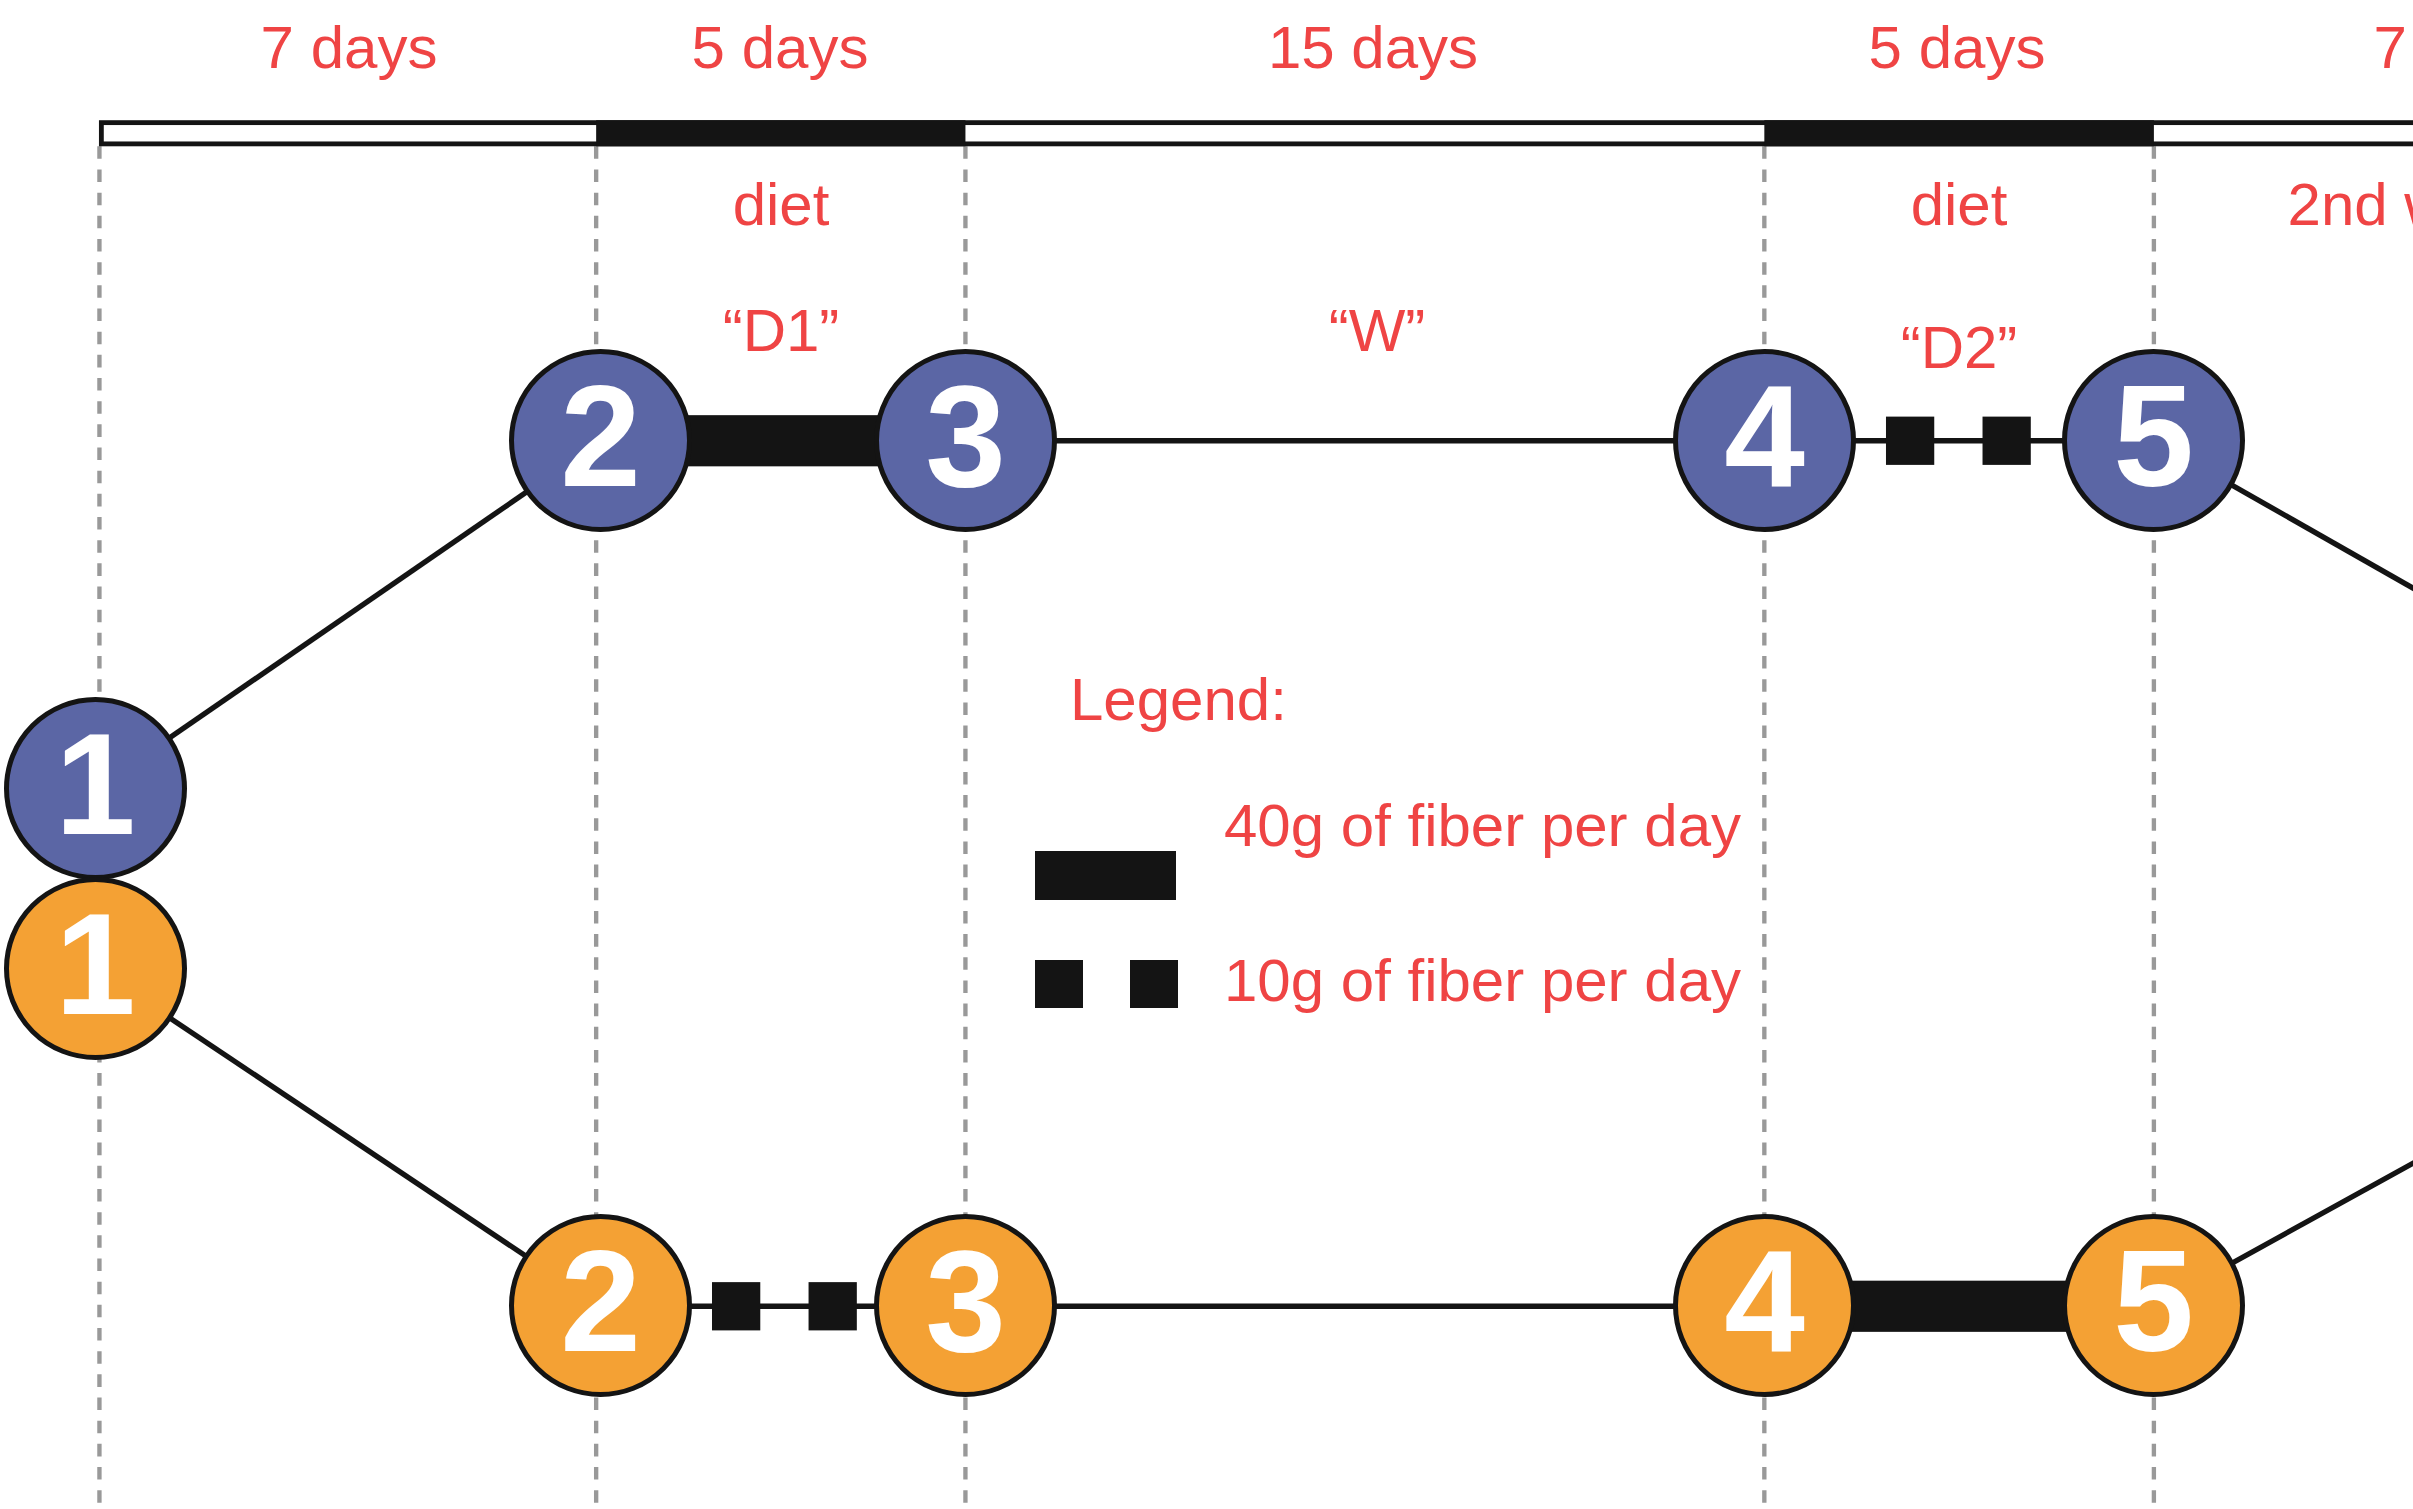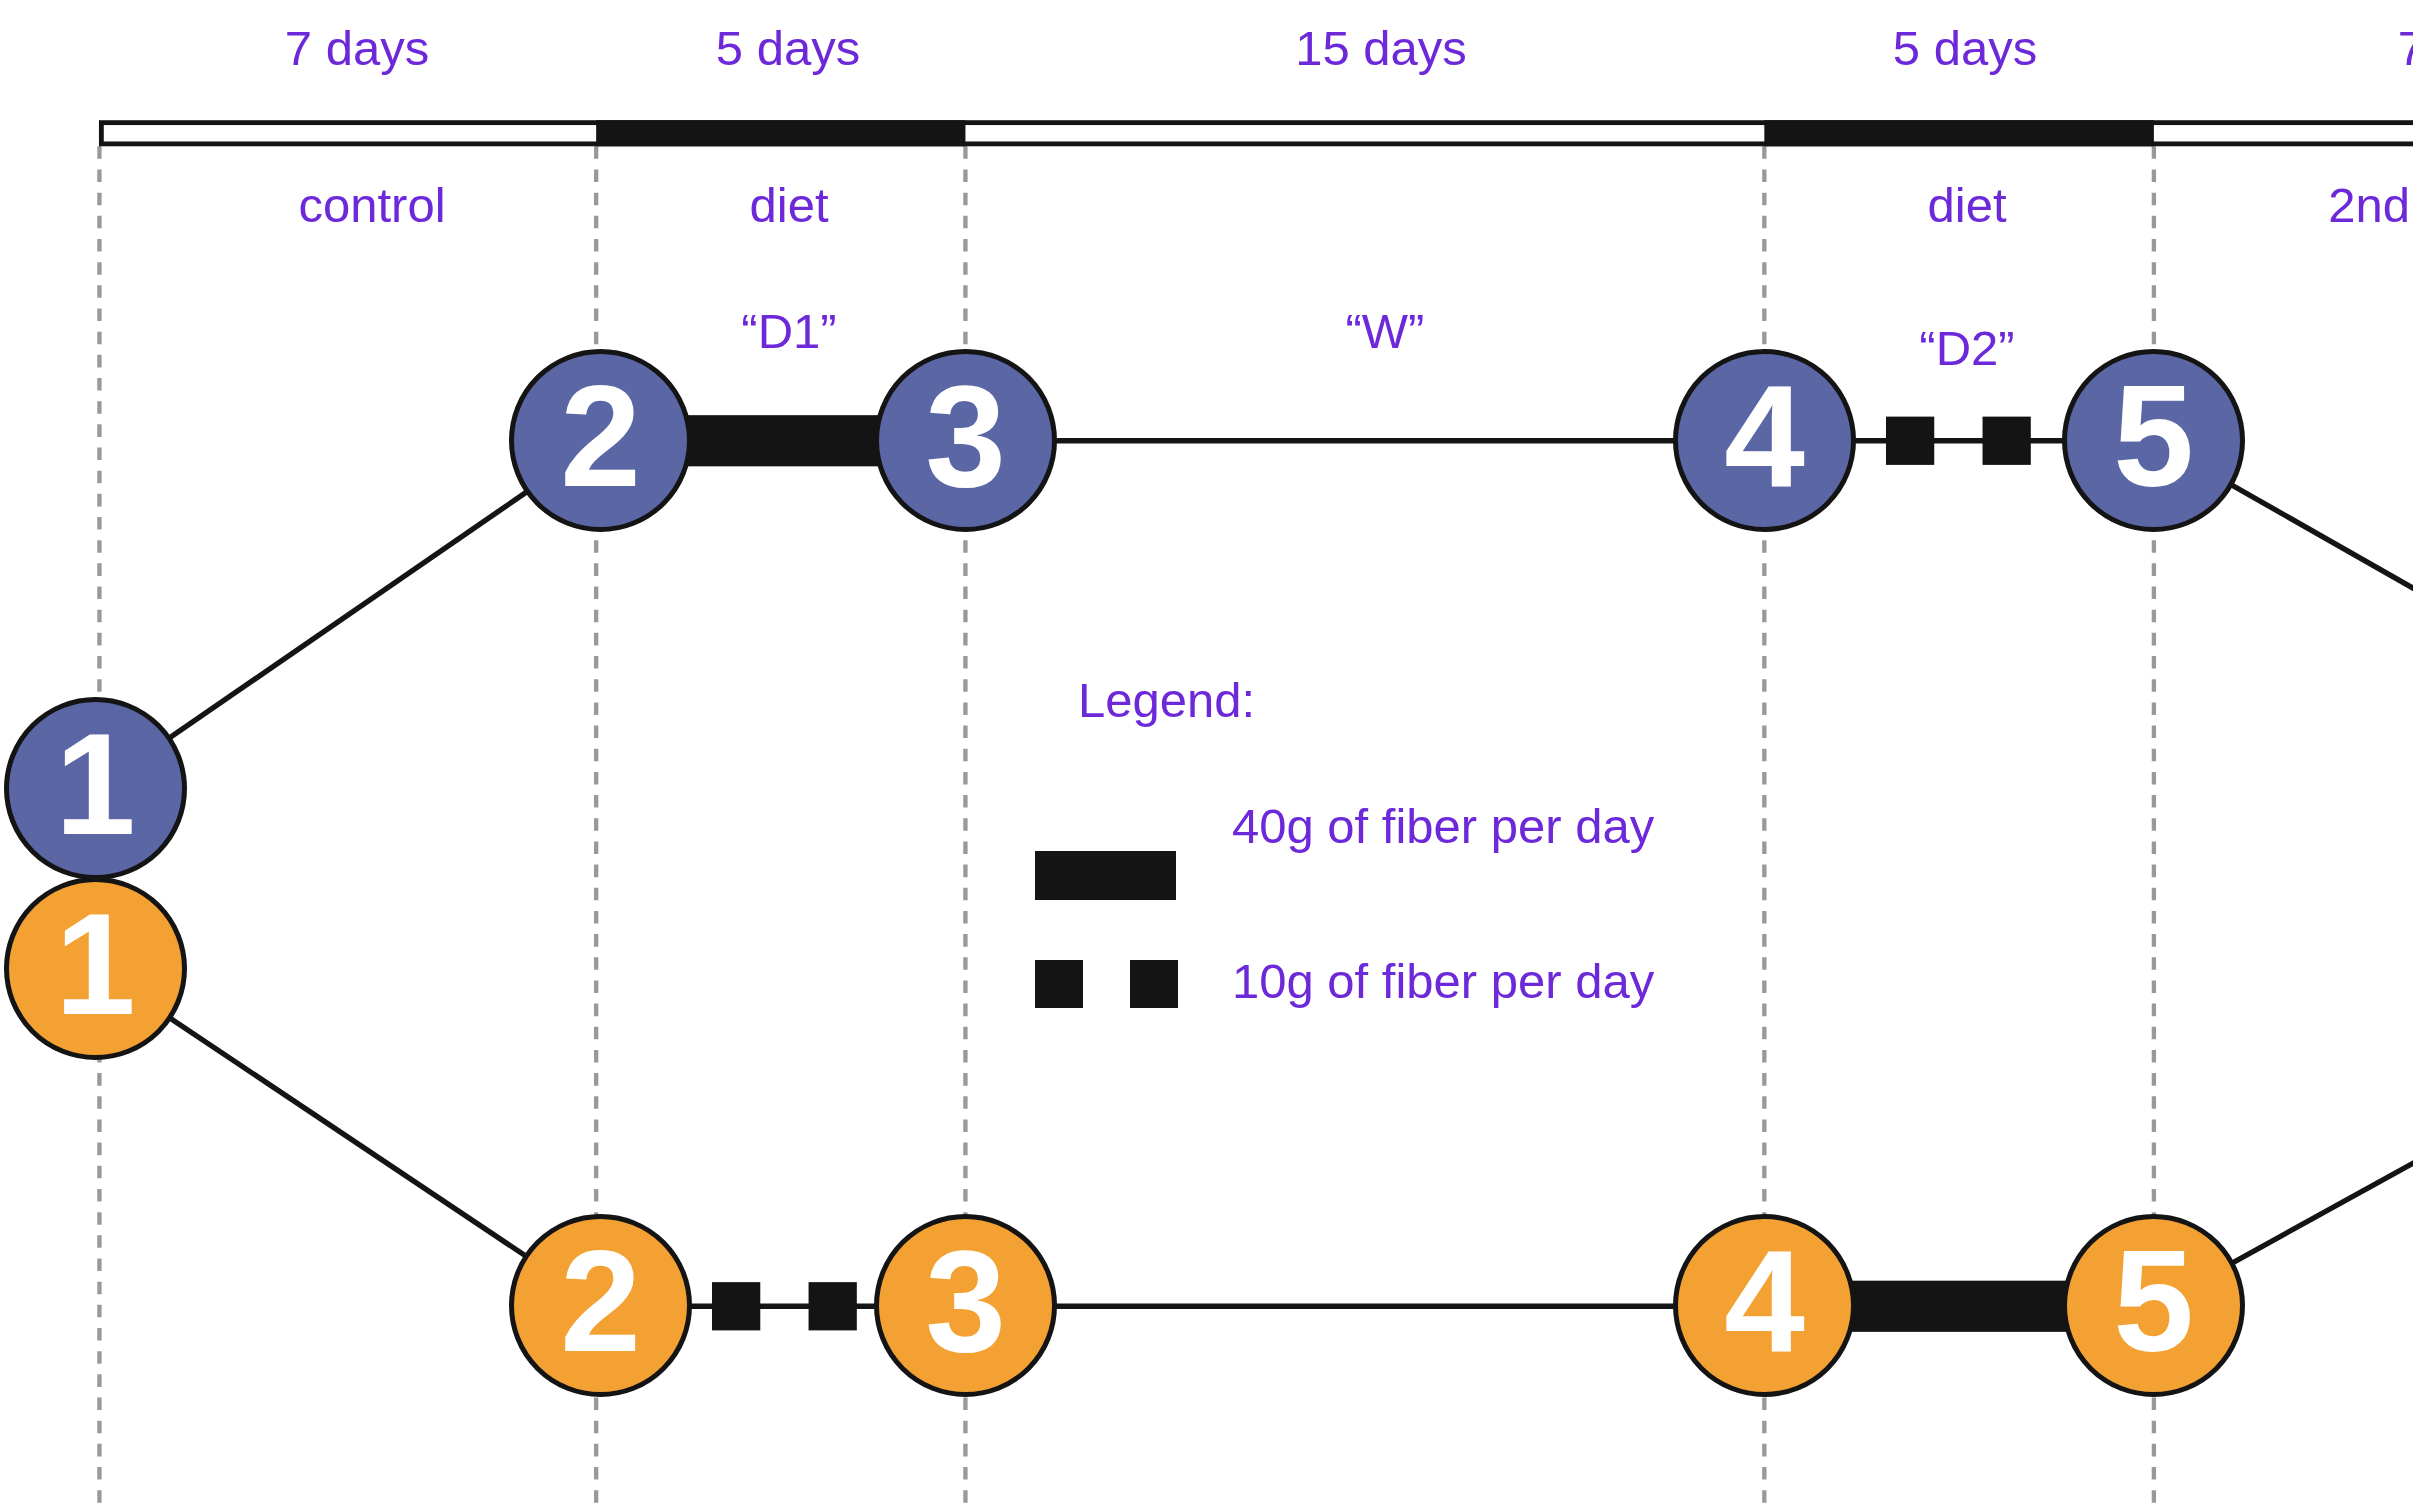--- a/index.html
+++ b/index.html
@@ -18,26 +18,25 @@
   #connector-layer {
     position: absolute;
     left: 0;
     top: 0;
     width: 2877px;
     height: 1510px;
   }
   .fig-label {
     position: absolute;
     transform: translate(-50%, -50%);
-    font-size: 49px;
+    font-size: 60px;
     line-height: 1;
-    color: #6d28d9;
+    color: #ef4444;
     white-space: nowrap;
     text-align: center;
-    margin-left: 8px;
   }
   .fig-label.left-align {
     transform: translate(0, -50%);
     text-align: left;
   }
   .node {
     position: absolute;
     width: 183px;
     height: 183px;
     box-sizing: border-box;
@@ -115,21 +114,20 @@
       <rect x="1675" y="2656" width="100" height="100"></rect>
     </g>
   </svg>
 
   <div class="fig-label" style="left:349px;  top:48px;">7 days</div>
   <div class="fig-label" style="left:780px; top:48px;">5 days</div>
   <div class="fig-label" style="left:1373px; top:48px;">15 days</div>
   <div class="fig-label" style="left:1957px; top:48px;">5 days</div>
   <div class="fig-label" style="left:2462px; top:48px;">7 days</div>
 
-  <div class="fig-label" style="left:364px;  top:205px;">control</div>
   <div class="fig-label" style="left:781px; top:205px;">diet</div>
   <div class="fig-label" style="left:1959px; top:205px;">diet</div>
   <div class="fig-label" style="left:2466px; top:205px;">2nd wash out</div>
 
   <div class="fig-label" style="left:781px; top:331px;">“D1”</div>
   <div class="fig-label" style="left:1377px; top:331px;">“W”</div>
   <div class="fig-label" style="left:1959px; top:348px;">“D2”</div>
 
   <div class="node" style="left: 3.9px; top: 697px; background-color: rgb(91, 102, 165);">
       <span class="digit">1</span>

